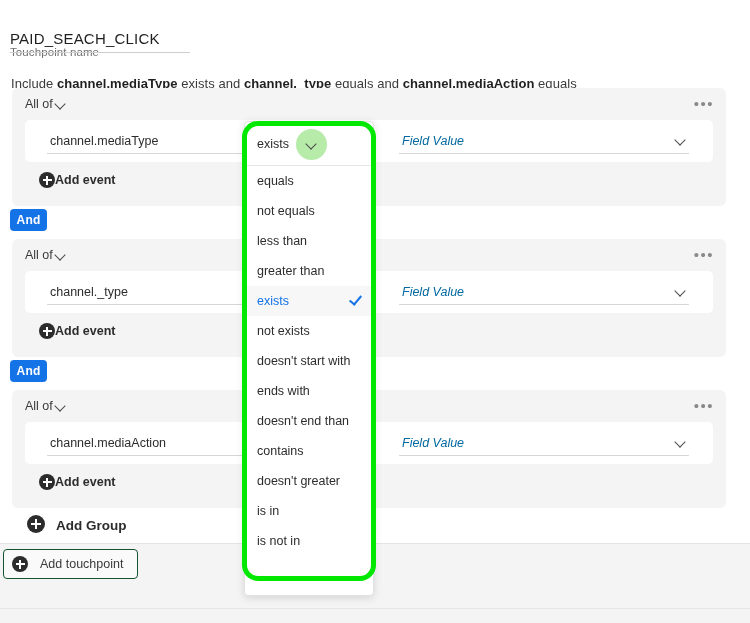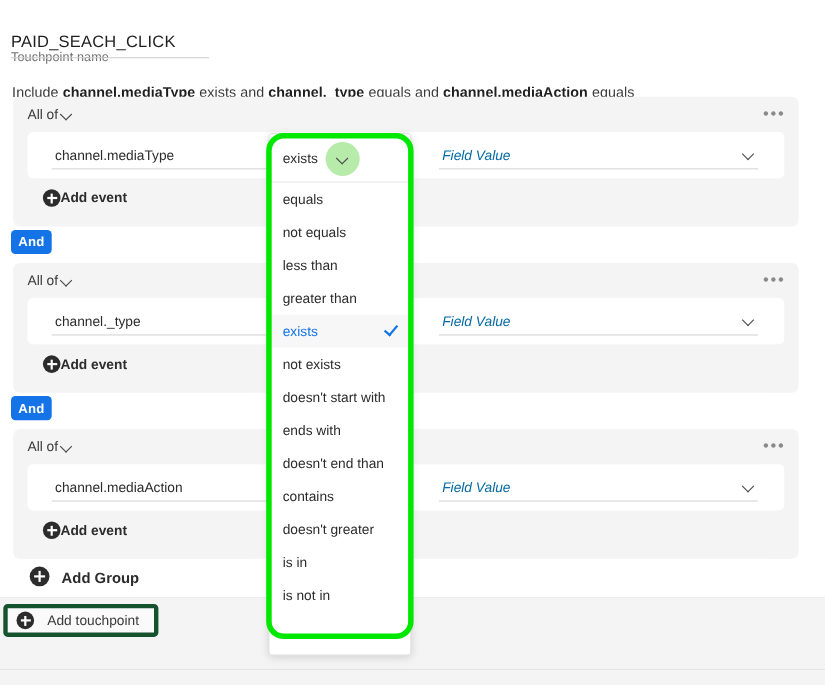--- a/index.html
+++ b/index.html
@@ -251,21 +251,21 @@
   .add-touchpoint {
     position: absolute;
     left: 3px;
     top: 549px;
     height: 30px;
     padding: 0 14px 0 8px;
     display: flex;
     align-items: center;
     gap: 12px;
     background: #fafafa;
-    border: 4px solid #14532d;
+    border: 1px solid #14532d;
     border-radius: 4px;
     cursor: pointer;
     box-sizing: border-box;
   }
   .add-touchpoint .lbl { font-size: 12.5px; color: #3a3a3a; }
 
   
   .dropdown-wrap {
     position: absolute;
     left: 242px;

